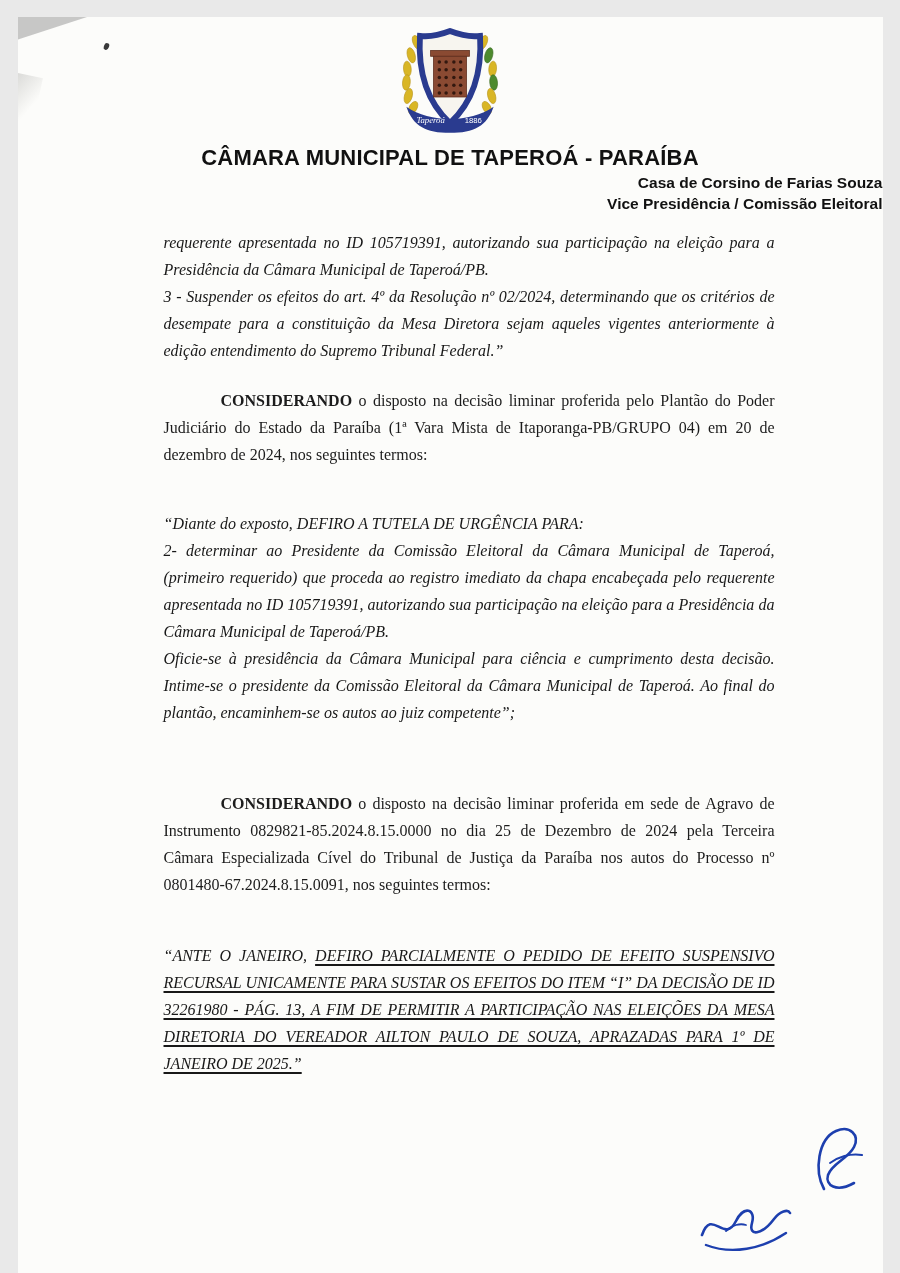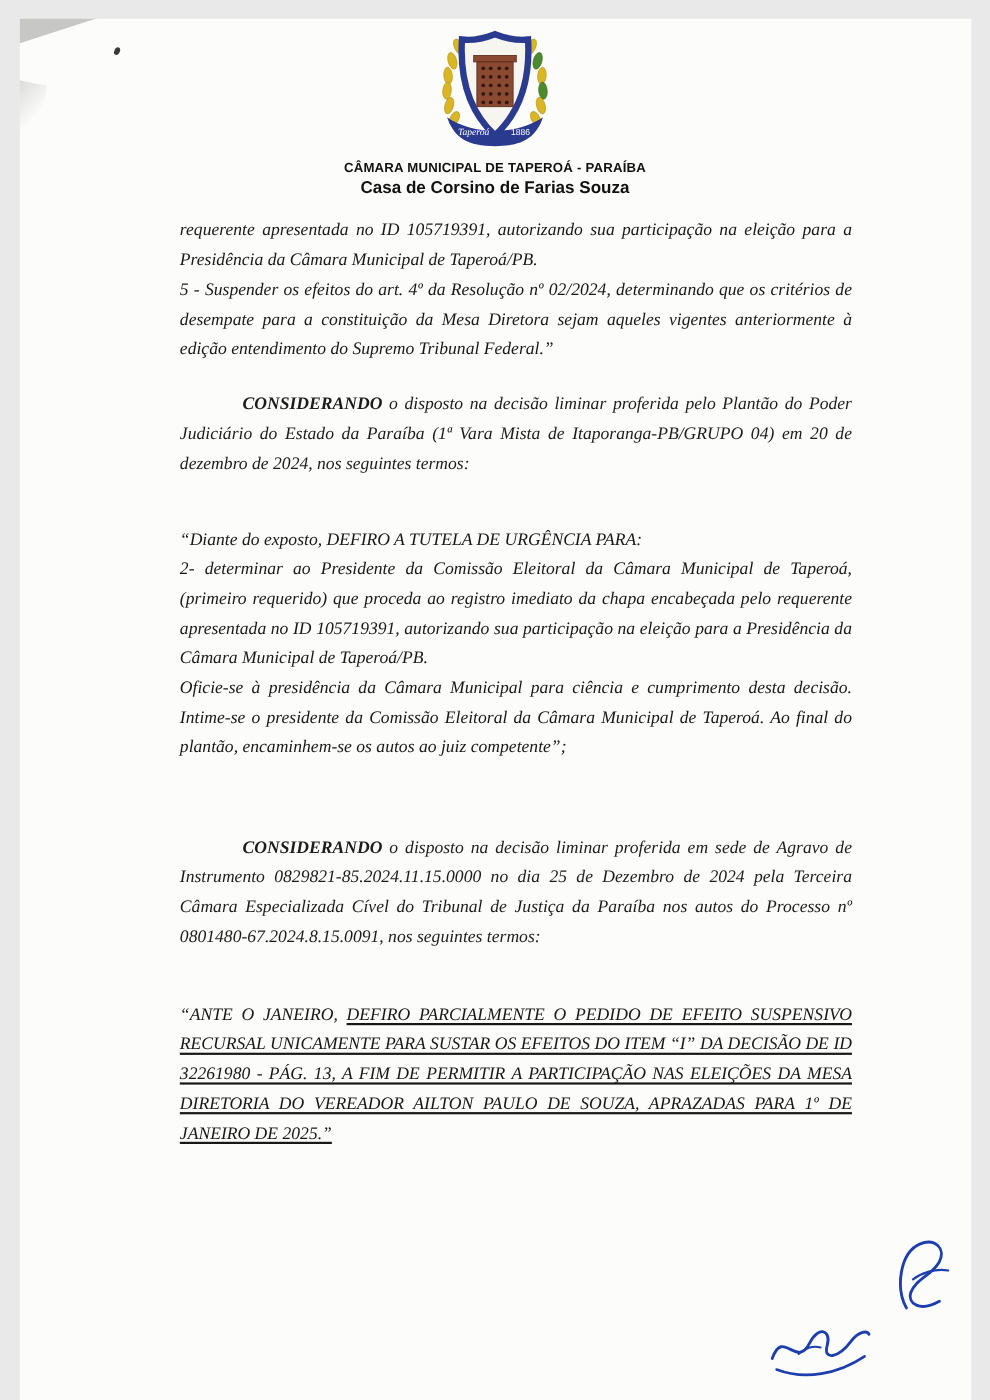--- a/index.html
+++ b/index.html
@@ -25,30 +25,30 @@
     transform: rotate(12deg);
   }
   .artifact-dot {
     position: absolute; top: 26px; left: 86px; width: 5px; height: 7px;
     background: #3a3a3a; border-radius: 50% 50% 60% 40%; transform: rotate(20deg);
   }
   .header { text-align: center; padding-top: 8px; }
   .crest { display: block; margin: 0 auto; }
   .h-title {
     font-family: "Liberation Sans", sans-serif; font-weight: bold;
-    font-size: 12px; letter-spacing: .2px; margin-top: 8px; color: #111;
+    font-size: 22px; letter-spacing: .2px; margin-top: 8px; color: #111;
   }
   .h-sub {
     font-family: "Liberation Sans", sans-serif; font-weight: bold;
-    font-size: 15.5px; margin-top: 3px; color: #111;
+    font-size: 15.5px; margin-top: 3px; color: #111; text-align: right;
   }
   .content { padding: 16px 108px 0 146px; }
   p { margin: 0; font-size: 16px; line-height: 27px; text-align: justify; }
   p.q { font-style: italic; font-weight: normal; color: #181818; }
-  p.n { text-indent: 57px; font-style: italic; }
+  p.n { text-indent: 57px; }
   .b { font-weight: bold; }
   .u { text-decoration: underline; text-underline-offset: 3px; text-decoration-thickness: 1.5px; }
   .gap-a { margin-top: 23px; }
   .gap-b { margin-top: 42px; }
   .gap-c { margin-top: 64px; }
   .gap-d { margin-top: 44px; }
   .sig { position: absolute; }
   .sig-right { left: 792px; top: 1106px; }
   .sig-bottom { left: 678px; top: 1178px; }
 </style>
@@ -112,34 +112,35 @@
       </g>
 
       <g>
         <path d="M20,84 C45,101 85,101 110,84 C103,104 90,111 65,111 C40,111 27,104 20,84 Z" fill="#2a3b8f"></path>
         <text x="45" y="101" font-size="9" font-style="italic" font-family="Liberation Serif, serif" fill="#ffffff" text-anchor="middle">Taperoá</text>
         <text x="89" y="101" font-size="8" font-family="Liberation Sans, sans-serif" fill="#ffffff" text-anchor="middle">1886</text>
       </g>
     </svg>
     <div class="h-title">CÂMARA MUNICIPAL DE TAPEROÁ - PARAÍBA</div>
     <div class="h-sub">Casa de Corsino de Farias Souza</div>
+    <div class="h-sub">Vice Presidência / Comissão Eleitoral</div>
   </header>
 
   <main class="content">
 
     <p class="q">requerente apresentada no ID 105719391, autorizando sua participação na eleição para a Presidência da Câmara Municipal de Taperoá/PB.</p>
-    <p class="q">5 - Suspender os efeitos do art. 4º da Resolução nº 02/2024, determinando que os critérios de desempate para a constituição da Mesa Diretora sejam aqueles vigentes anteriormente à edição entendimento do Supremo Tribunal Federal.”</p>
+    <p class="q">3 - Suspender os efeitos do art. 4º da Resolução nº 02/2024, determinando que os critérios de desempate para a constituição da Mesa Diretora sejam aqueles vigentes anteriormente à edição entendimento do Supremo Tribunal Federal.”</p>
 
     <p class="n gap-a"><span class="b">CONSIDERANDO</span><span> o disposto na decisão liminar proferida pelo Plantão do Poder Judiciário do Estado da Paraíba (1ª Vara Mista de Itaporanga-PB/GRUPO 04) em 20 de dezembro de 2024, nos seguintes termos:</span></p>
 
     <p class="q gap-b">“Diante do exposto, DEFIRO A TUTELA DE URGÊNCIA PARA:</p>
     <p class="q">2- determinar ao Presidente da Comissão Eleitoral da Câmara Municipal de Taperoá, (primeiro requerido) que proceda ao registro imediato da chapa encabeçada pelo requerente apresentada no ID 105719391, autorizando sua participação na eleição para a Presidência da Câmara Municipal de Taperoá/PB.</p>
     <p class="q">Oficie-se à presidência da Câmara Municipal para ciência e cumprimento desta decisão. Intime-se o presidente da Comissão Eleitoral da Câmara Municipal de Taperoá. Ao final do plantão, encaminhem-se os autos ao juiz competente”;</p>
 
-    <p class="n gap-c"><span class="b">CONSIDERANDO</span><span> o disposto na decisão liminar proferida em sede de Agravo de Instrumento 0829821-85.2024.11.15.0000 no dia 25 de Dezembro de 2024 pela Terceira Câmara Especializada Cível do Tribunal de Justiça da Paraíba nos autos do Processo nº 0801480-67.2024.8.15.0091, nos seguintes termos:</span></p>
+    <p class="n gap-c"><span class="b">CONSIDERANDO</span><span> o disposto na decisão liminar proferida em sede de Agravo de Instrumento 0829821-85.2024.8.15.0000 no dia 25 de Dezembro de 2024 pela Terceira Câmara Especializada Cível do Tribunal de Justiça da Paraíba nos autos do Processo nº 0801480-67.2024.8.15.0091, nos seguintes termos:</span></p>
 
     <p class="q gap-d"><span>“ANTE O JANEIRO, </span><span class="u">DEFIRO PARCIALMENTE O PEDIDO DE EFEITO SUSPENSIVO RECURSAL UNICAMENTE PARA SUSTAR OS EFEITOS DO ITEM “I” DA DECISÃO DE ID 32261980 - PÁG. 13, A FIM DE PERMITIR A PARTICIPAÇÃO NAS ELEIÇÕES DA MESA DIRETORIA DO VEREADOR AILTON PAULO DE SOUZA, APRAZADAS PARA 1º DE JANEIRO DE 2025.”</span></p>
 
   </main>
 
   <svg class="sig sig-right" width="68" height="80" viewBox="0 0 68 80">
     <path d="M14,66 C4,48 8,16 26,8 C40,2 50,12 44,24 C38,36 22,40 18,52 C15,62 26,70 44,60" fill="none" stroke="#1d3fae" stroke-width="2.6" stroke-linecap="round"></path>
     <path d="M20,40 C28,34 40,30 52,32" fill="none" stroke="#1d3fae" stroke-width="2" stroke-linecap="round"></path>
   </svg>
 

